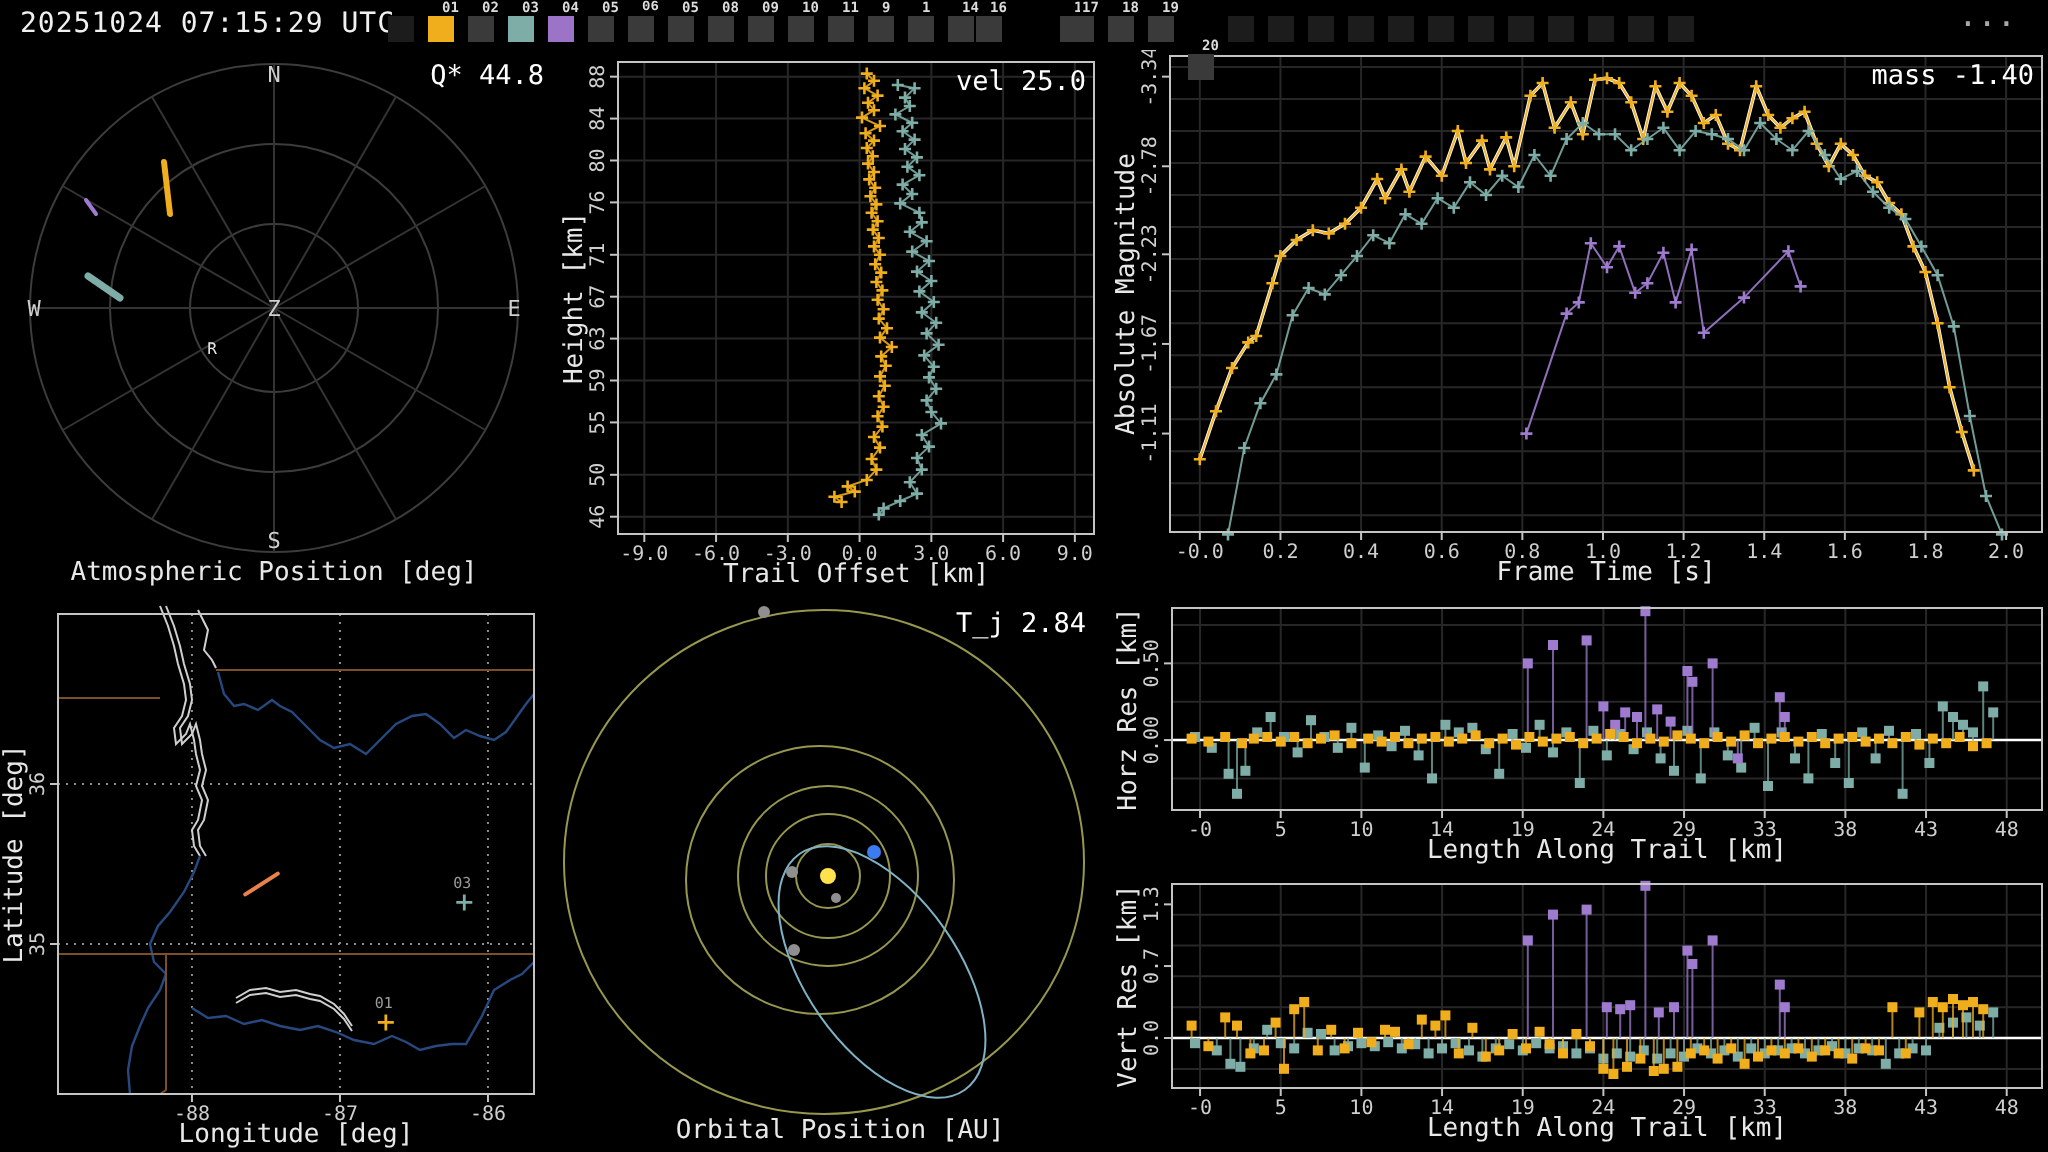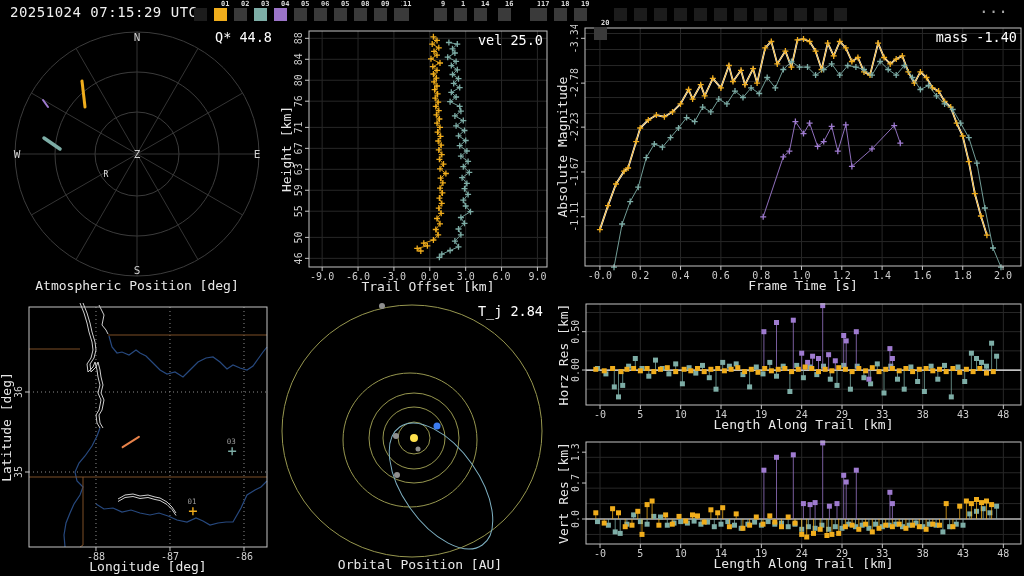--- a/index.html
+++ b/index.html
@@ -676,41 +676,41 @@
         <span class="lb">08</span>
       </div>
       <div class="cell" style="left: 374px;">
         <span class="sq" style="background: rgb(58, 58, 58);"></span>
         <span class="lb">09</span>
       </div>
       <div class="cell" style="left: 394px;">
         <span class="sq" style="background: rgb(58, 58, 58);"></span>
         <span class="lb">10</span>
       </div>
-      <div class="cell" style="left: 396px; padding-left: 14px;">
+      <div class="cell" style="left: 414px; padding-left: 14px;">
         <span class="sq" style="background: rgb(58, 58, 58);"></span>
         <span class="lb">11</span>
       </div>
       <div class="cell" style="left: 434px;">
         <span class="sq" style="background: rgb(58, 58, 58);"></span>
         <span class="lb">9</span>
       </div>
       <div class="cell" style="left: 454px;">
         <span class="sq" style="background: rgb(58, 58, 58);"></span>
         <span class="lb">1</span>
       </div>
       <div class="cell" style="left: 474px;">
         <span class="sq" style="background: rgb(58, 58, 58);"></span>
         <span class="lb">14</span>
       </div>
       <div class="cell" style="left: 494px; margin-left: 36px;">
         <span class="sq" style="background: rgb(58, 58, 58);"></span>
         <span class="lb">15</span>
       </div>
-      <div class="cell" style="left: 498px;">
+      <div class="cell" style="left: 488px;">
         <span class="sq" style="background: rgb(58, 58, 58);"></span>
         <span class="lb">16</span>
       </div>
       <div class="cell" style="left: 534px;">
         <span class="sq" style="background: rgb(58, 58, 58);"></span>
         <span class="lb">17</span>
       </div>
       <div class="cell" style="left: 554px;">
         <span class="sq" style="background: rgb(58, 58, 58);"></span>
         <span class="lb">18</span>

